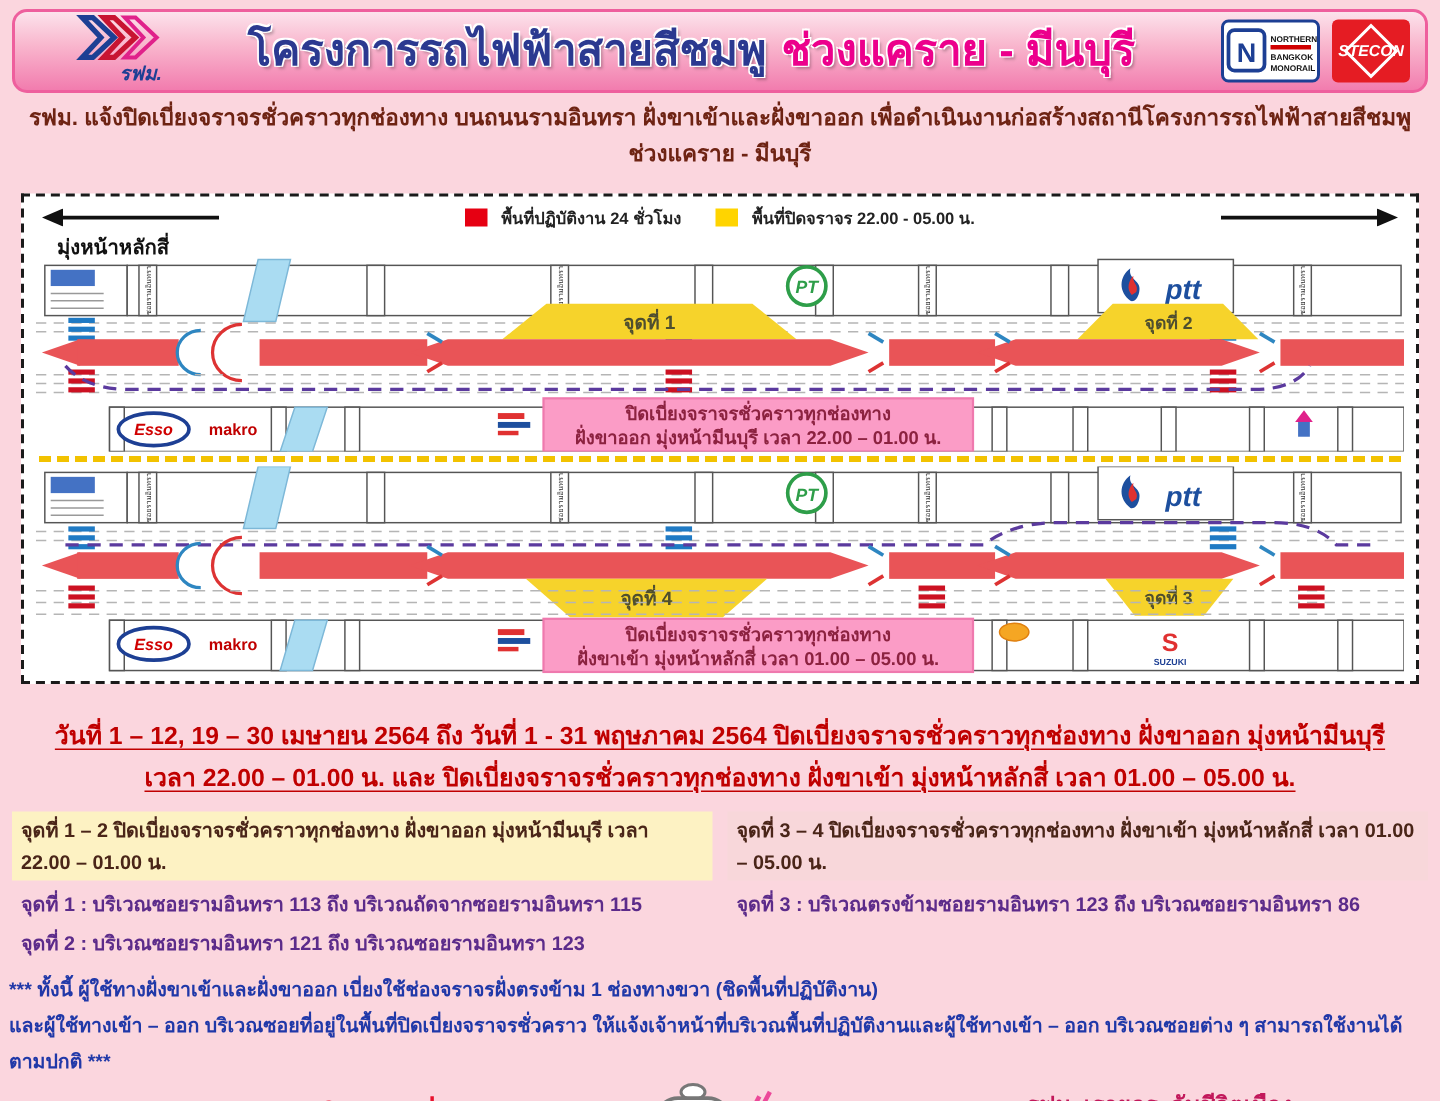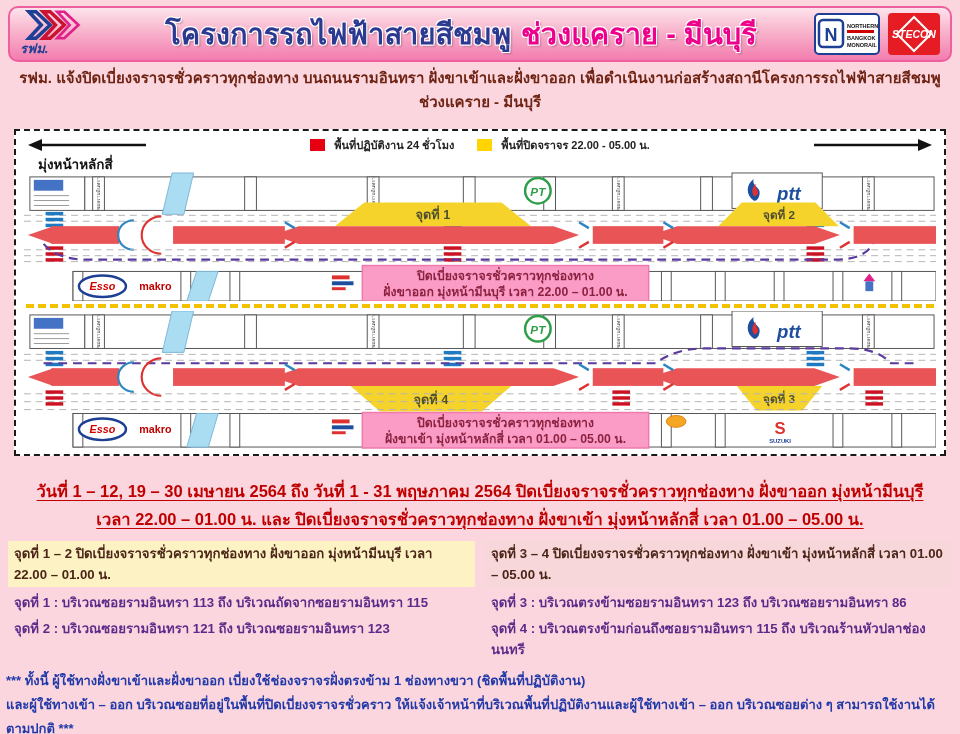--- a/index.html
+++ b/index.html
@@ -4,21 +4,21 @@
 <style>
   * { margin:0; padding:0; box-sizing:border-box; }
   html,body { width:960px; }
   body { font-family:"Liberation Sans","DejaVu Sans",sans-serif; background:#fbd6de; }
   .poster { position:relative; width:960px; height:734px; background:#fbd6de; overflow:hidden; }
 
   
   .header { height:56px; margin:6px 8px 0; border:2px solid #ee5f9d; border-radius:10px;
     background:linear-gradient(180deg,#fce3ec 0%,#f9b9cf 40%,#f27cae 100%);
     display:flex; align-items:center; padding:0 10px; }
-  .mrta-logo { width:88px; display:flex; flex-direction:column; align-items:flex-start; }
+  .mrta-logo { width:88px; display:flex; flex-direction:column; align-items:flex-end; }
   .mrta-text { font-size:13px; font-weight:bold; font-style:italic; color:#1d3f94; margin-top:-3px; }
   .title { flex:1; text-align:center; font-size:29px; font-weight:bold; line-height:1;
     text-shadow:-1px -1px 0 #fff,1px -1px 0 #fff,-1px 1px 0 #fff,1px 1px 0 #fff,2px 2px 2px rgba(0,0,0,.25); }
   .title .t1 { color:#2b3990; }
   .title .t2 { color:#ec008c; margin-left:10px; }
   .nbm-logo { width:66px; height:42px; background:#fff; border:2px solid #1d3f94; border-radius:5px; margin-right:8px; }
   .stecon-logo { width:52px; height:42px; background:#e51c23; border-radius:4px; position:relative;
     display:flex; align-items:center; justify-content:center; }
   .stecon-diamond { position:absolute; width:26px; height:26px; border:2px solid #fff; transform:rotate(45deg); }
   .stecon-text { position:relative; color:#fff; font-weight:bold; font-style:italic; font-size:10.5px; z-index:1; }
@@ -407,21 +407,20 @@
 
   <div class="points">
     <div class="col">
       <span class="hl yellow-hl">จุดที่ 1 – 2 ปิดเบี่ยงจราจรชั่วคราวทุกช่องทาง ฝั่งขาออก มุ่งหน้ามีนบุรี เวลา 22.00 – 01.00 น.</span>
       <div class="item">จุดที่ 1 : บริเวณซอยรามอินทรา 113 ถึง บริเวณถัดจากซอยรามอินทรา 115</div>
       <div class="item">จุดที่ 2 : บริเวณซอยรามอินทรา 121 ถึง บริเวณซอยรามอินทรา 123</div>
     </div>
     <div class="col">
       <span class="hl pink-hl">จุดที่ 3 – 4 ปิดเบี่ยงจราจรชั่วคราวทุกช่องทาง ฝั่งขาเข้า มุ่งหน้าหลักสี่ เวลา 01.00 – 05.00 น.</span>
       <div class="item">จุดที่ 3 : บริเวณตรงข้ามซอยรามอินทรา 123 ถึง บริเวณซอยรามอินทรา 86</div>
-      <div class="item">จุดที่ 4 : บริเวณตรงข้ามก่อนถึงซอยรามอินทรา 115 ถึง บริเวณร้านหัวปลาช่องนนทรี</div>
     </div>
   </div>
 
   <div class="remark">
     <div>*** ทั้งนี้ ผู้ใช้ทางฝั่งขาเข้าและฝั่งขาออก เบี่ยงใช้ช่องจราจรฝั่งตรงข้าม 1 ช่องทางขวา (ชิดพื้นที่ปฏิบัติงาน)</div>
     <div>และผู้ใช้ทางเข้า – ออก บริเวณซอยที่อยู่ในพื้นที่ปิดเบี่ยงจราจรชั่วคราว ให้แจ้งเจ้าหน้าที่บริเวณพื้นที่ปฏิบัติงานและผู้ใช้ทางเข้า – ออก บริเวณซอยต่าง ๆ สามารถใช้งานได้ตามปกติ ***</div>
   </div>
 
   <div class="footer">
     <div class="noise">

